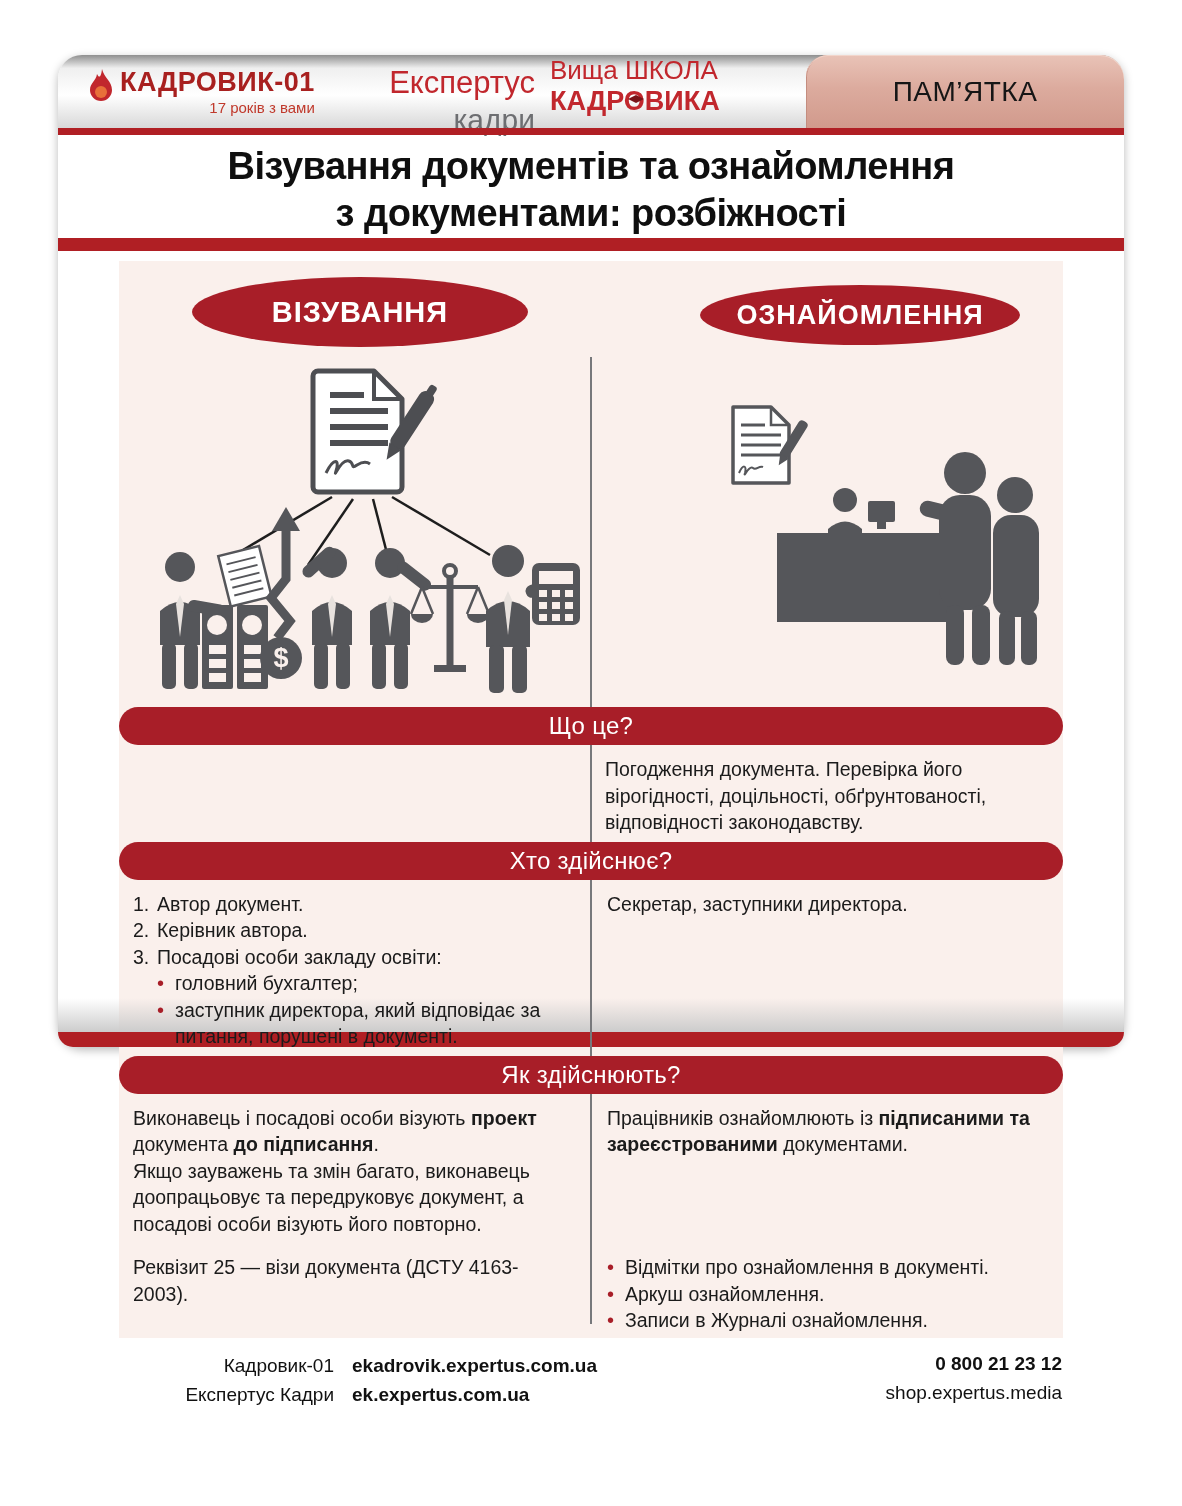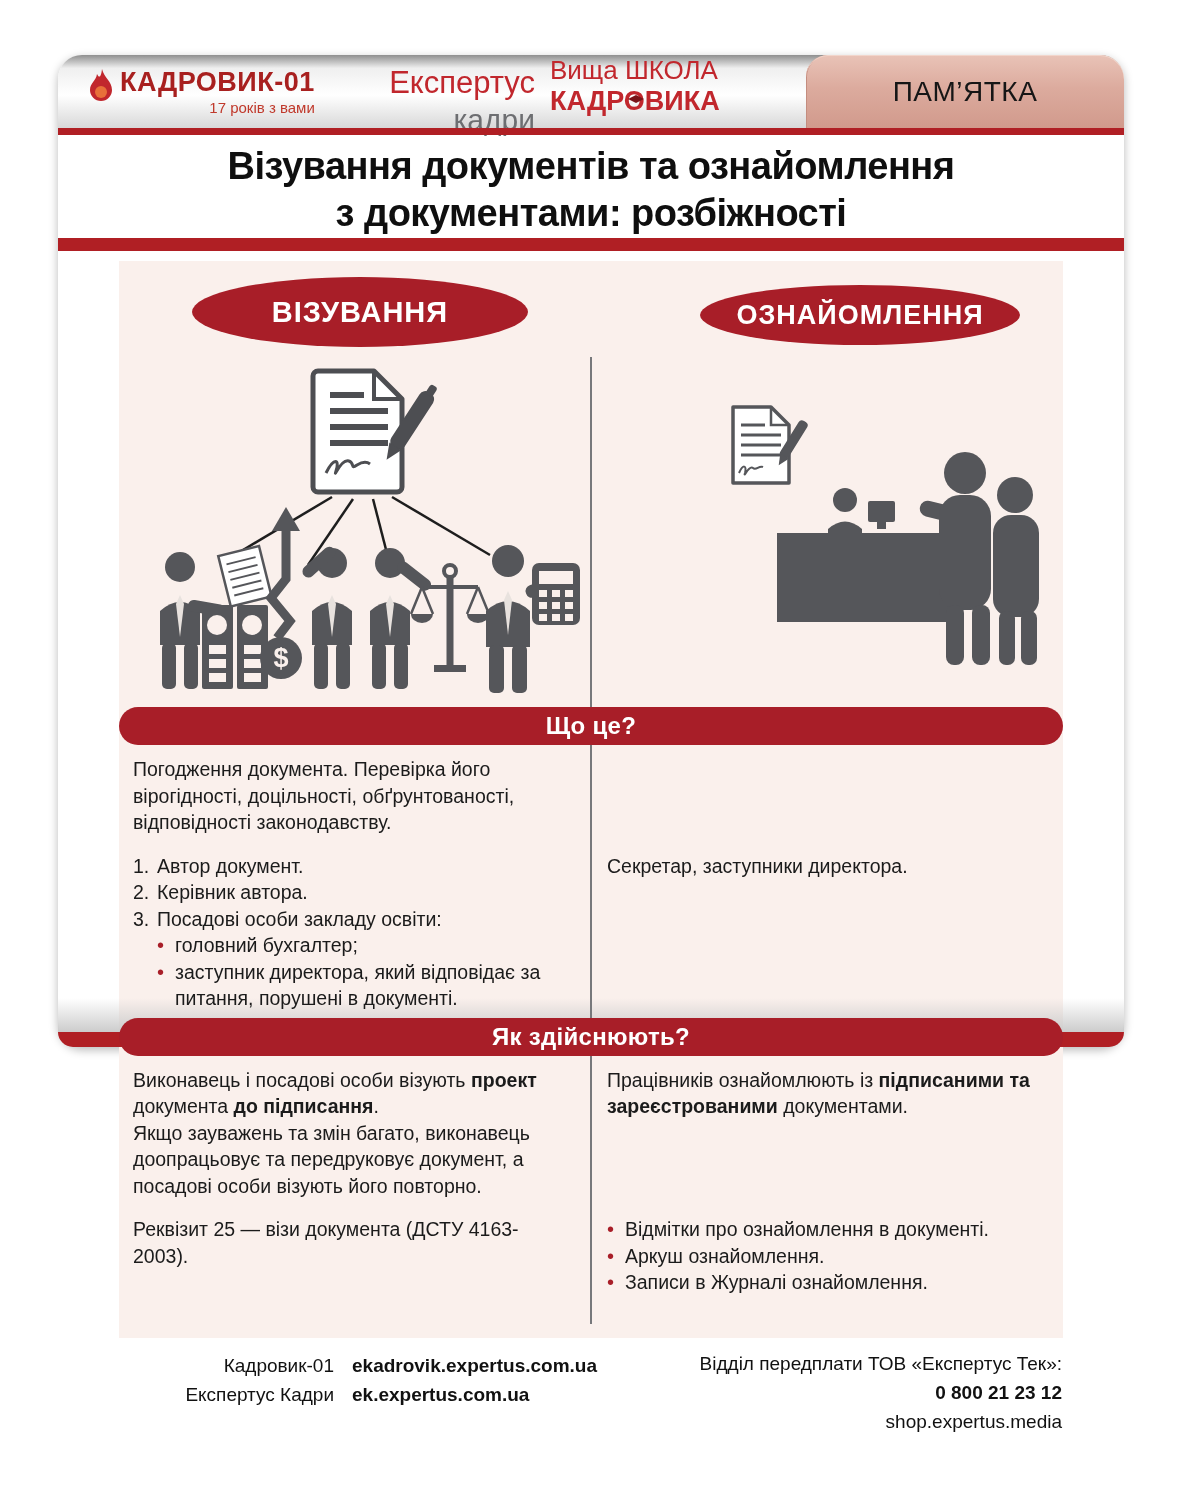--- a/index.html
+++ b/index.html
@@ -37,24 +37,24 @@
   .pink{position:absolute;left:61px;top:206px;width:944px;height:1077px;background:#faf0ec;}
   .divider{position:absolute;left:471px;top:96px;bottom:14px;width:2px;background:#77787b;z-index:1;}
   .oval{position:absolute;background:#a81e28;border-radius:50%;display:flex;align-items:center;
         justify-content:center;color:#ffffff;font-weight:bold;letter-spacing:1px;z-index:2;}
   .oval-left{left:73px;top:16px;width:336px;height:70px;font-size:29px;}
   .oval-right{left:581px;top:24px;width:320px;height:60px;font-size:27px;}
   .illus-left{position:absolute;left:21px;top:104px;z-index:2;}
   .illus-right{position:absolute;left:606px;top:134px;z-index:2;}
   
   .sections{position:absolute;left:0;top:446px;width:100%;z-index:2;}
-  .sec-bar{height:38px;border-radius:19px;background:#a81e28;color:#ffffff;font-weight:bold;
+  .sec-bar{height:38px;border-radius:19px;background:#a81e28;color:#ffffff;font-weight:normal;
            font-size:24px;display:flex;align-items:center;justify-content:center;letter-spacing:.3px;}
   .sec-row{display:flex;}
-  .sec-row-0{min-height:93px;}
+  .sec-row-0{min-height:93px;justify-content:flex-end;}
   .sec-row-1{min-height:144px;}
   .sec-row-2{min-height:129px;justify-content:center;}
   .sec-row-3{min-height:100px;}
   .sec-cell{width:50%;box-sizing:border-box;padding:11px 26px 6px 14px;
             font-size:19.5px;line-height:26.5px;color:#1b1b1b;}
   .sec-cell-right{padding-left:16px;}
   .para{margin:0;}
   .li{display:flex;}
   .li .n{flex:none;width:24px;}
   .li .dot{flex:none;width:18px;color:#a81e28;font-size:20px;}
@@ -289,20 +289,21 @@
         </svg>
       </div>
 
       <div class="sections">
           <div class="sec-bar">Що це?</div>
           <div class="sec-row sec-row-0">
             <div class="sec-cell sec-cell-left">
               <div class="para"><span>Погодження документа. Перевірка його вірогідності, доцільності, обґрунтованості, відповідності законодавству.</span></div>
             </div>
           </div>
+          <div class="sec-bar">Хто здійснює?</div>
           <div class="sec-row sec-row-1">
             <div class="sec-cell sec-cell-left">
               <div class="li num">
                 <span class="n">1.</span>
                 <span class="t"><span>Автор документ.</span></span>
               </div>
               <div class="li num">
                 <span class="n">2.</span>
                 <span class="t"><span>Керівник автора.</span></span>
               </div>
@@ -356,21 +357,20 @@
     </div>
 
     <div class="footer">
       <div class="footer-left">
         <div class="f-label">Кадровик-01</div>
         <div class="f-url">ekadrovik.expertus.com.ua</div>
         <div class="f-label">Експертус Кадри</div>
         <div class="f-url">ek.expertus.com.ua</div>
       </div>
       <div class="footer-right">
-        <div>Відділ передплати ТОВ «Експертус Тек»:</div>
         <div class="f-phone">0 800 21 23 12</div>
         <div>shop.expertus.media</div>
       </div>
     </div>
 
     <div class="bottom-grad"></div>
     <div class="bottom-red"></div>
   </div>
 </div>
 

